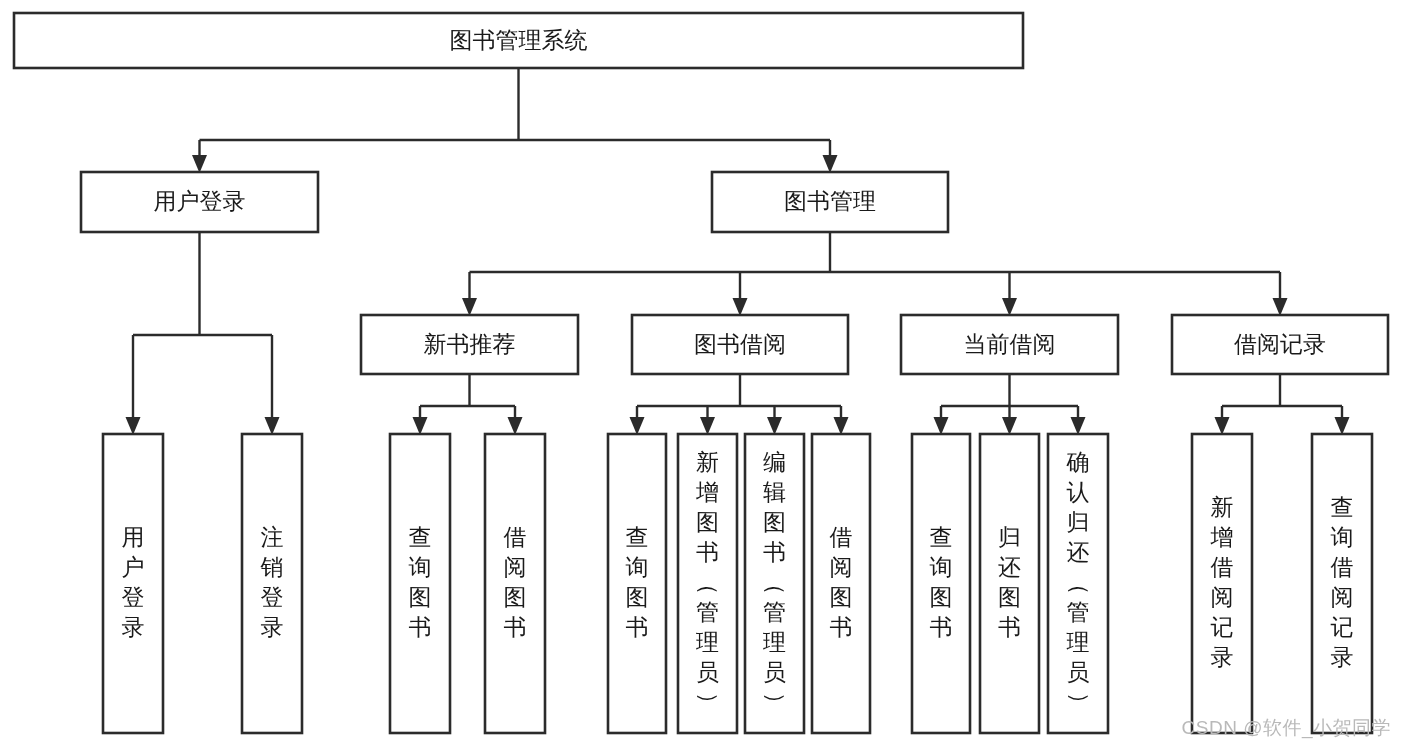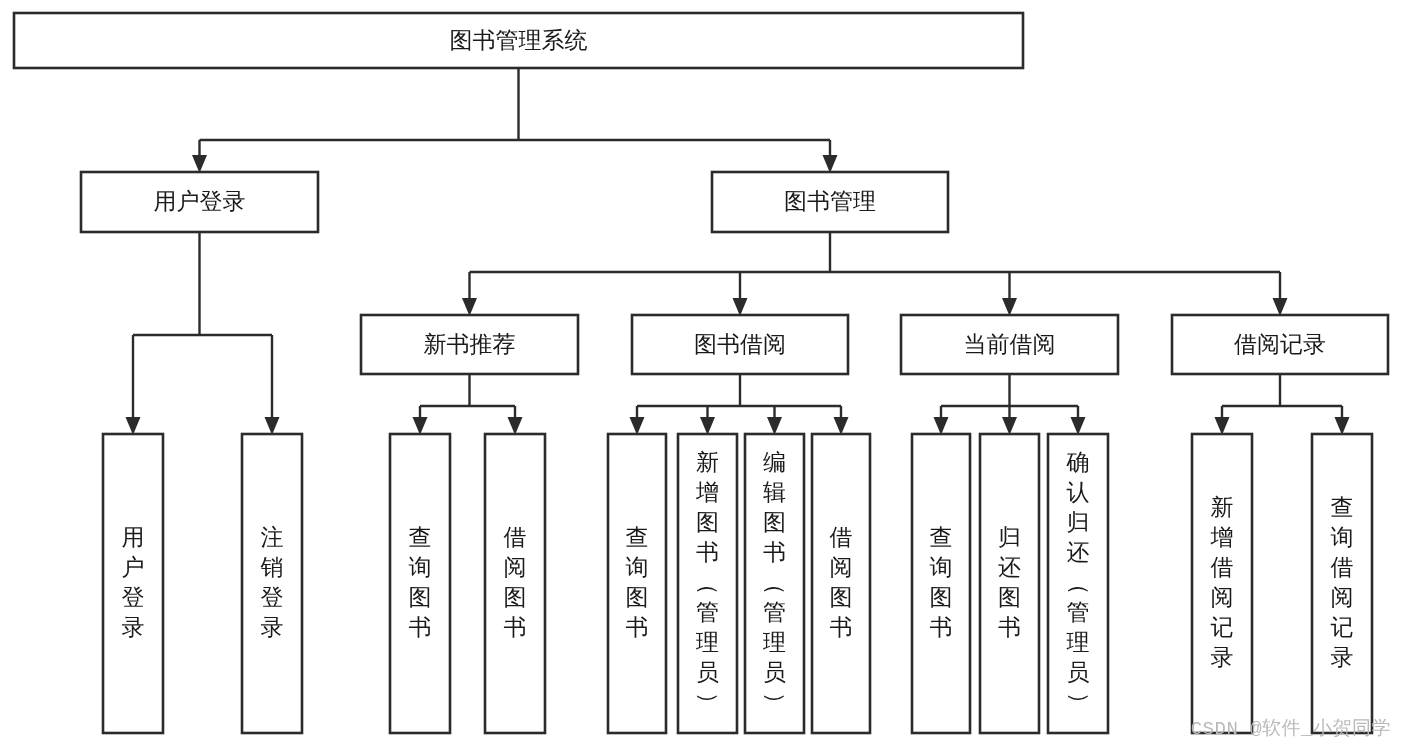--- a/index.html
+++ b/index.html
@@ -45,21 +45,21 @@
     stroke-linecap: butt;
   }
   .arrow-head {
     fill: #2b2b2b;
     stroke: none;
   }
   .watermark {
     position: absolute;
     right: 14px;
     bottom: 6px;
-    font-family: Liberation Mono, monospace;
+    font-family: Liberation Sans, sans-serif;
     font-size: 19px;
     color: #b9b9b9;
     letter-spacing: 0.5px;
     white-space: nowrap;
     pointer-events: none;
   }
 </style>
 </head>
 <body>
 

